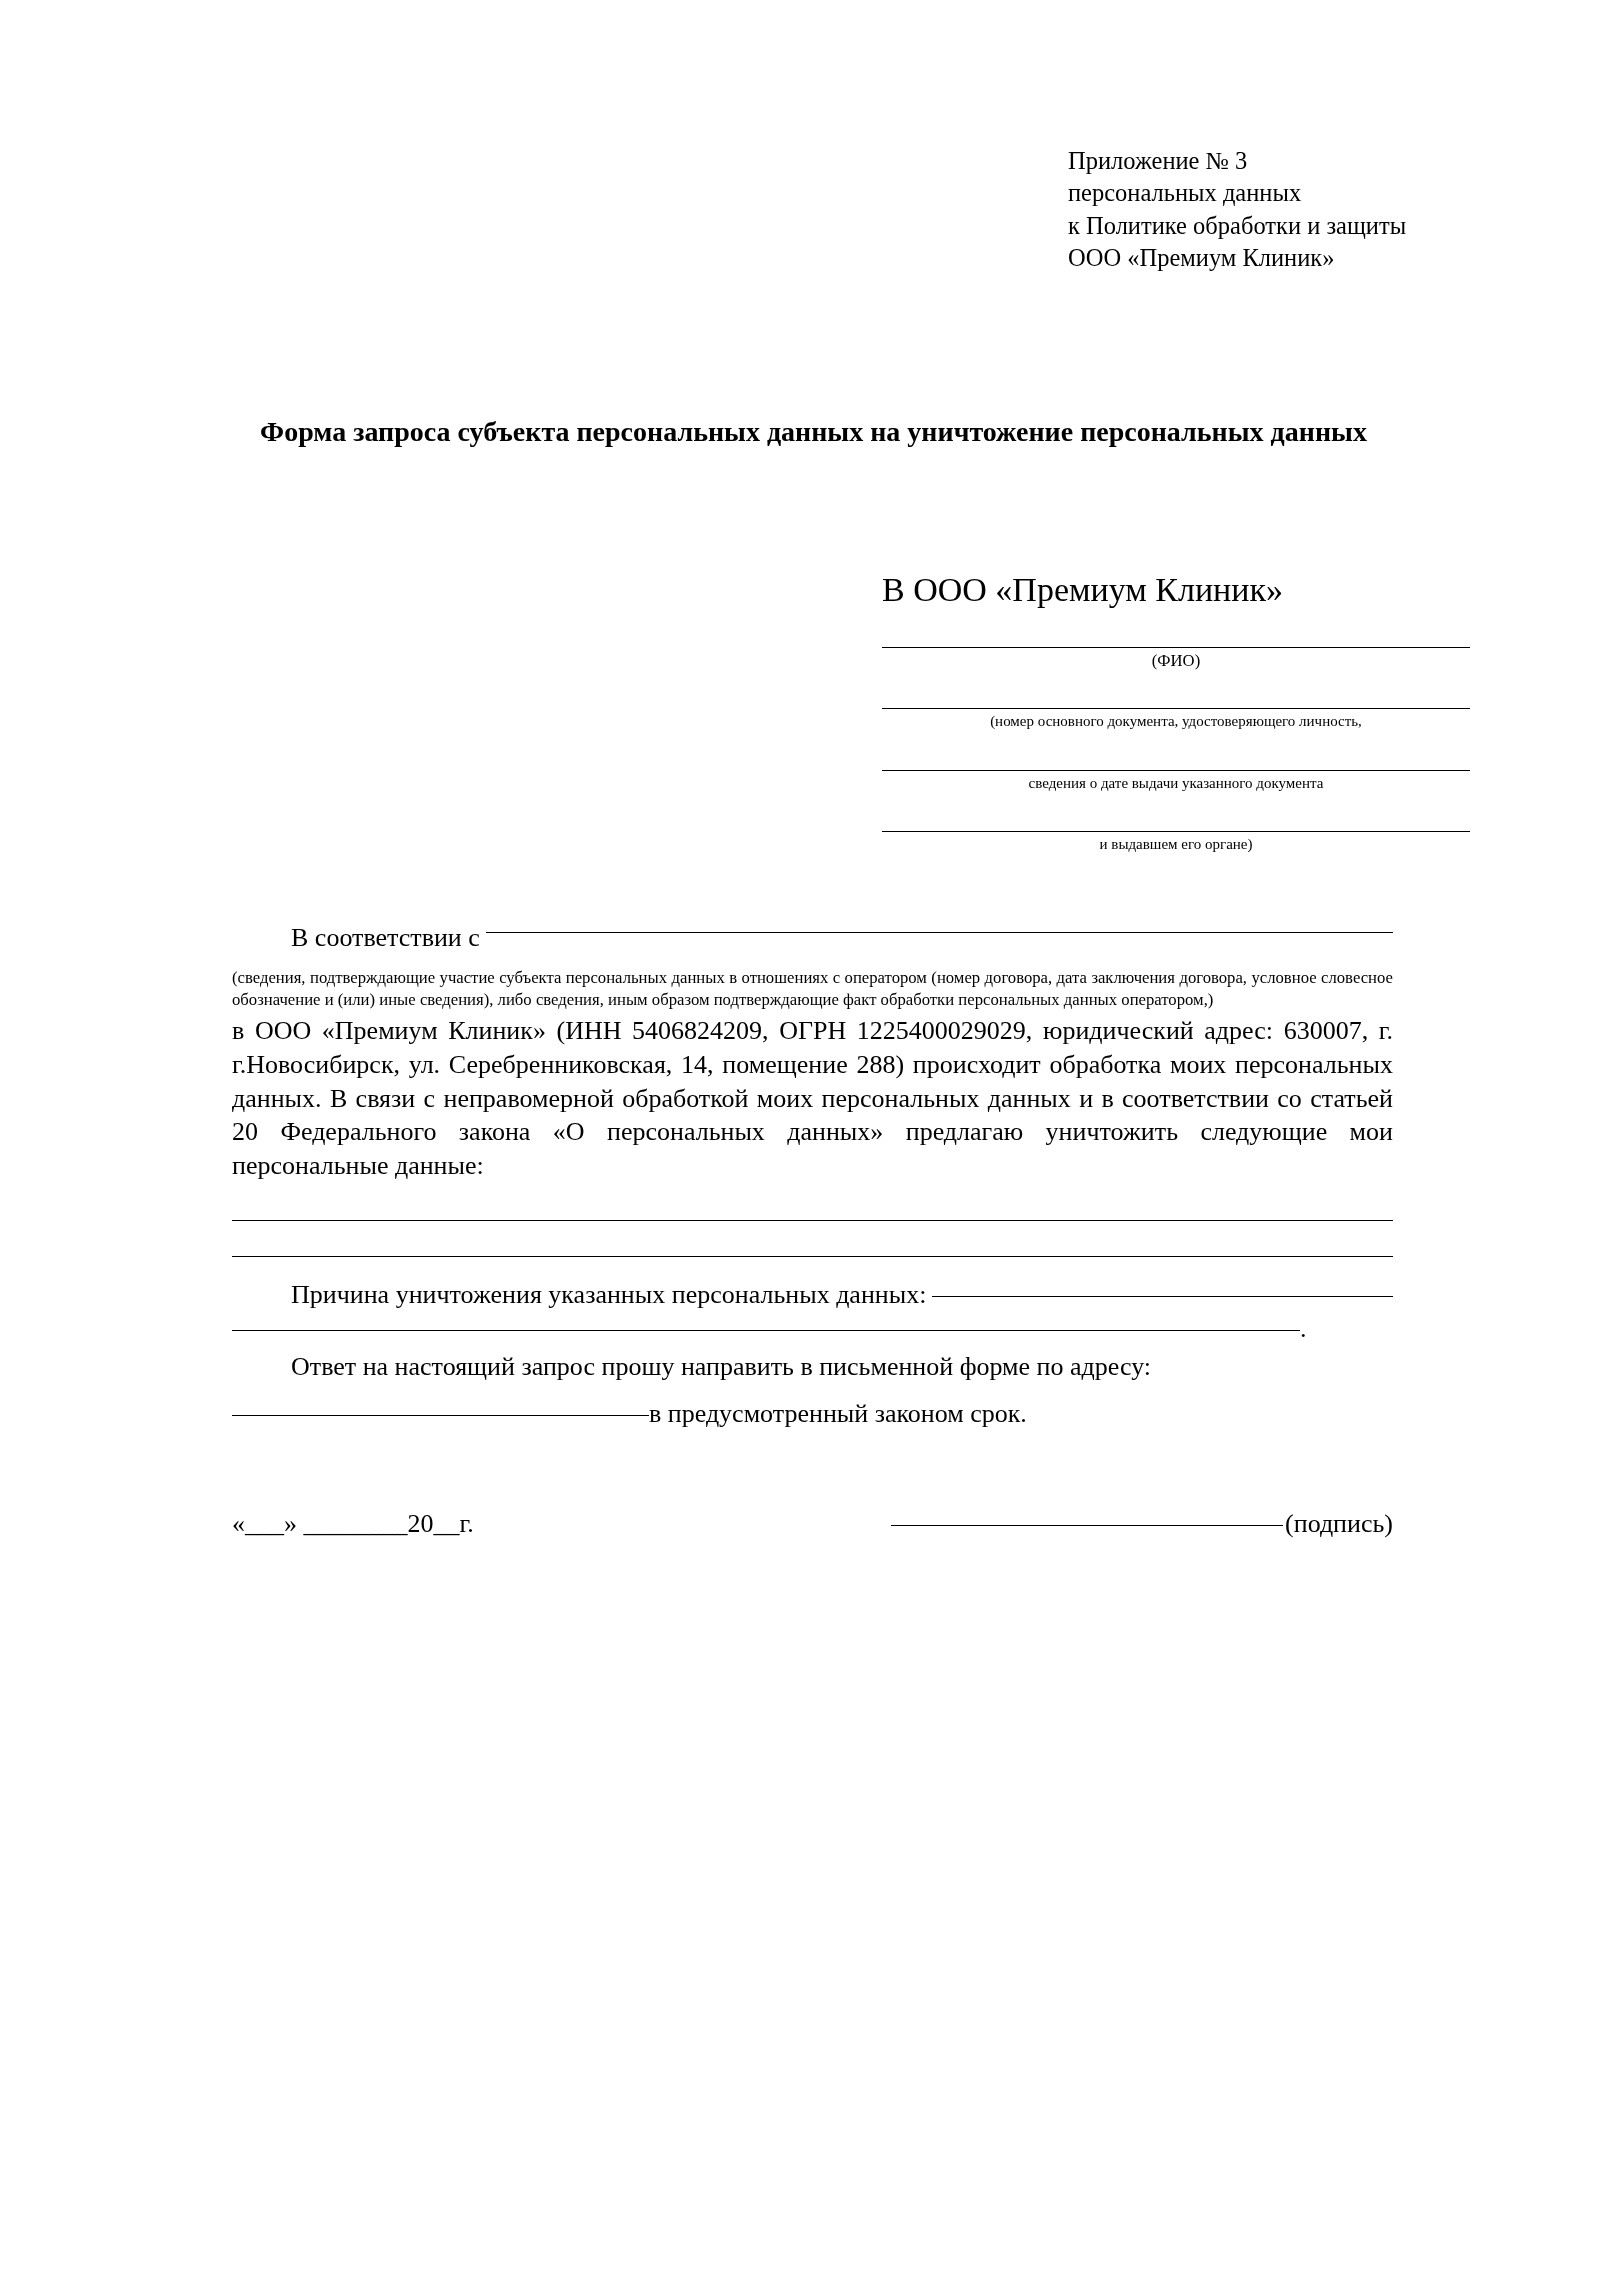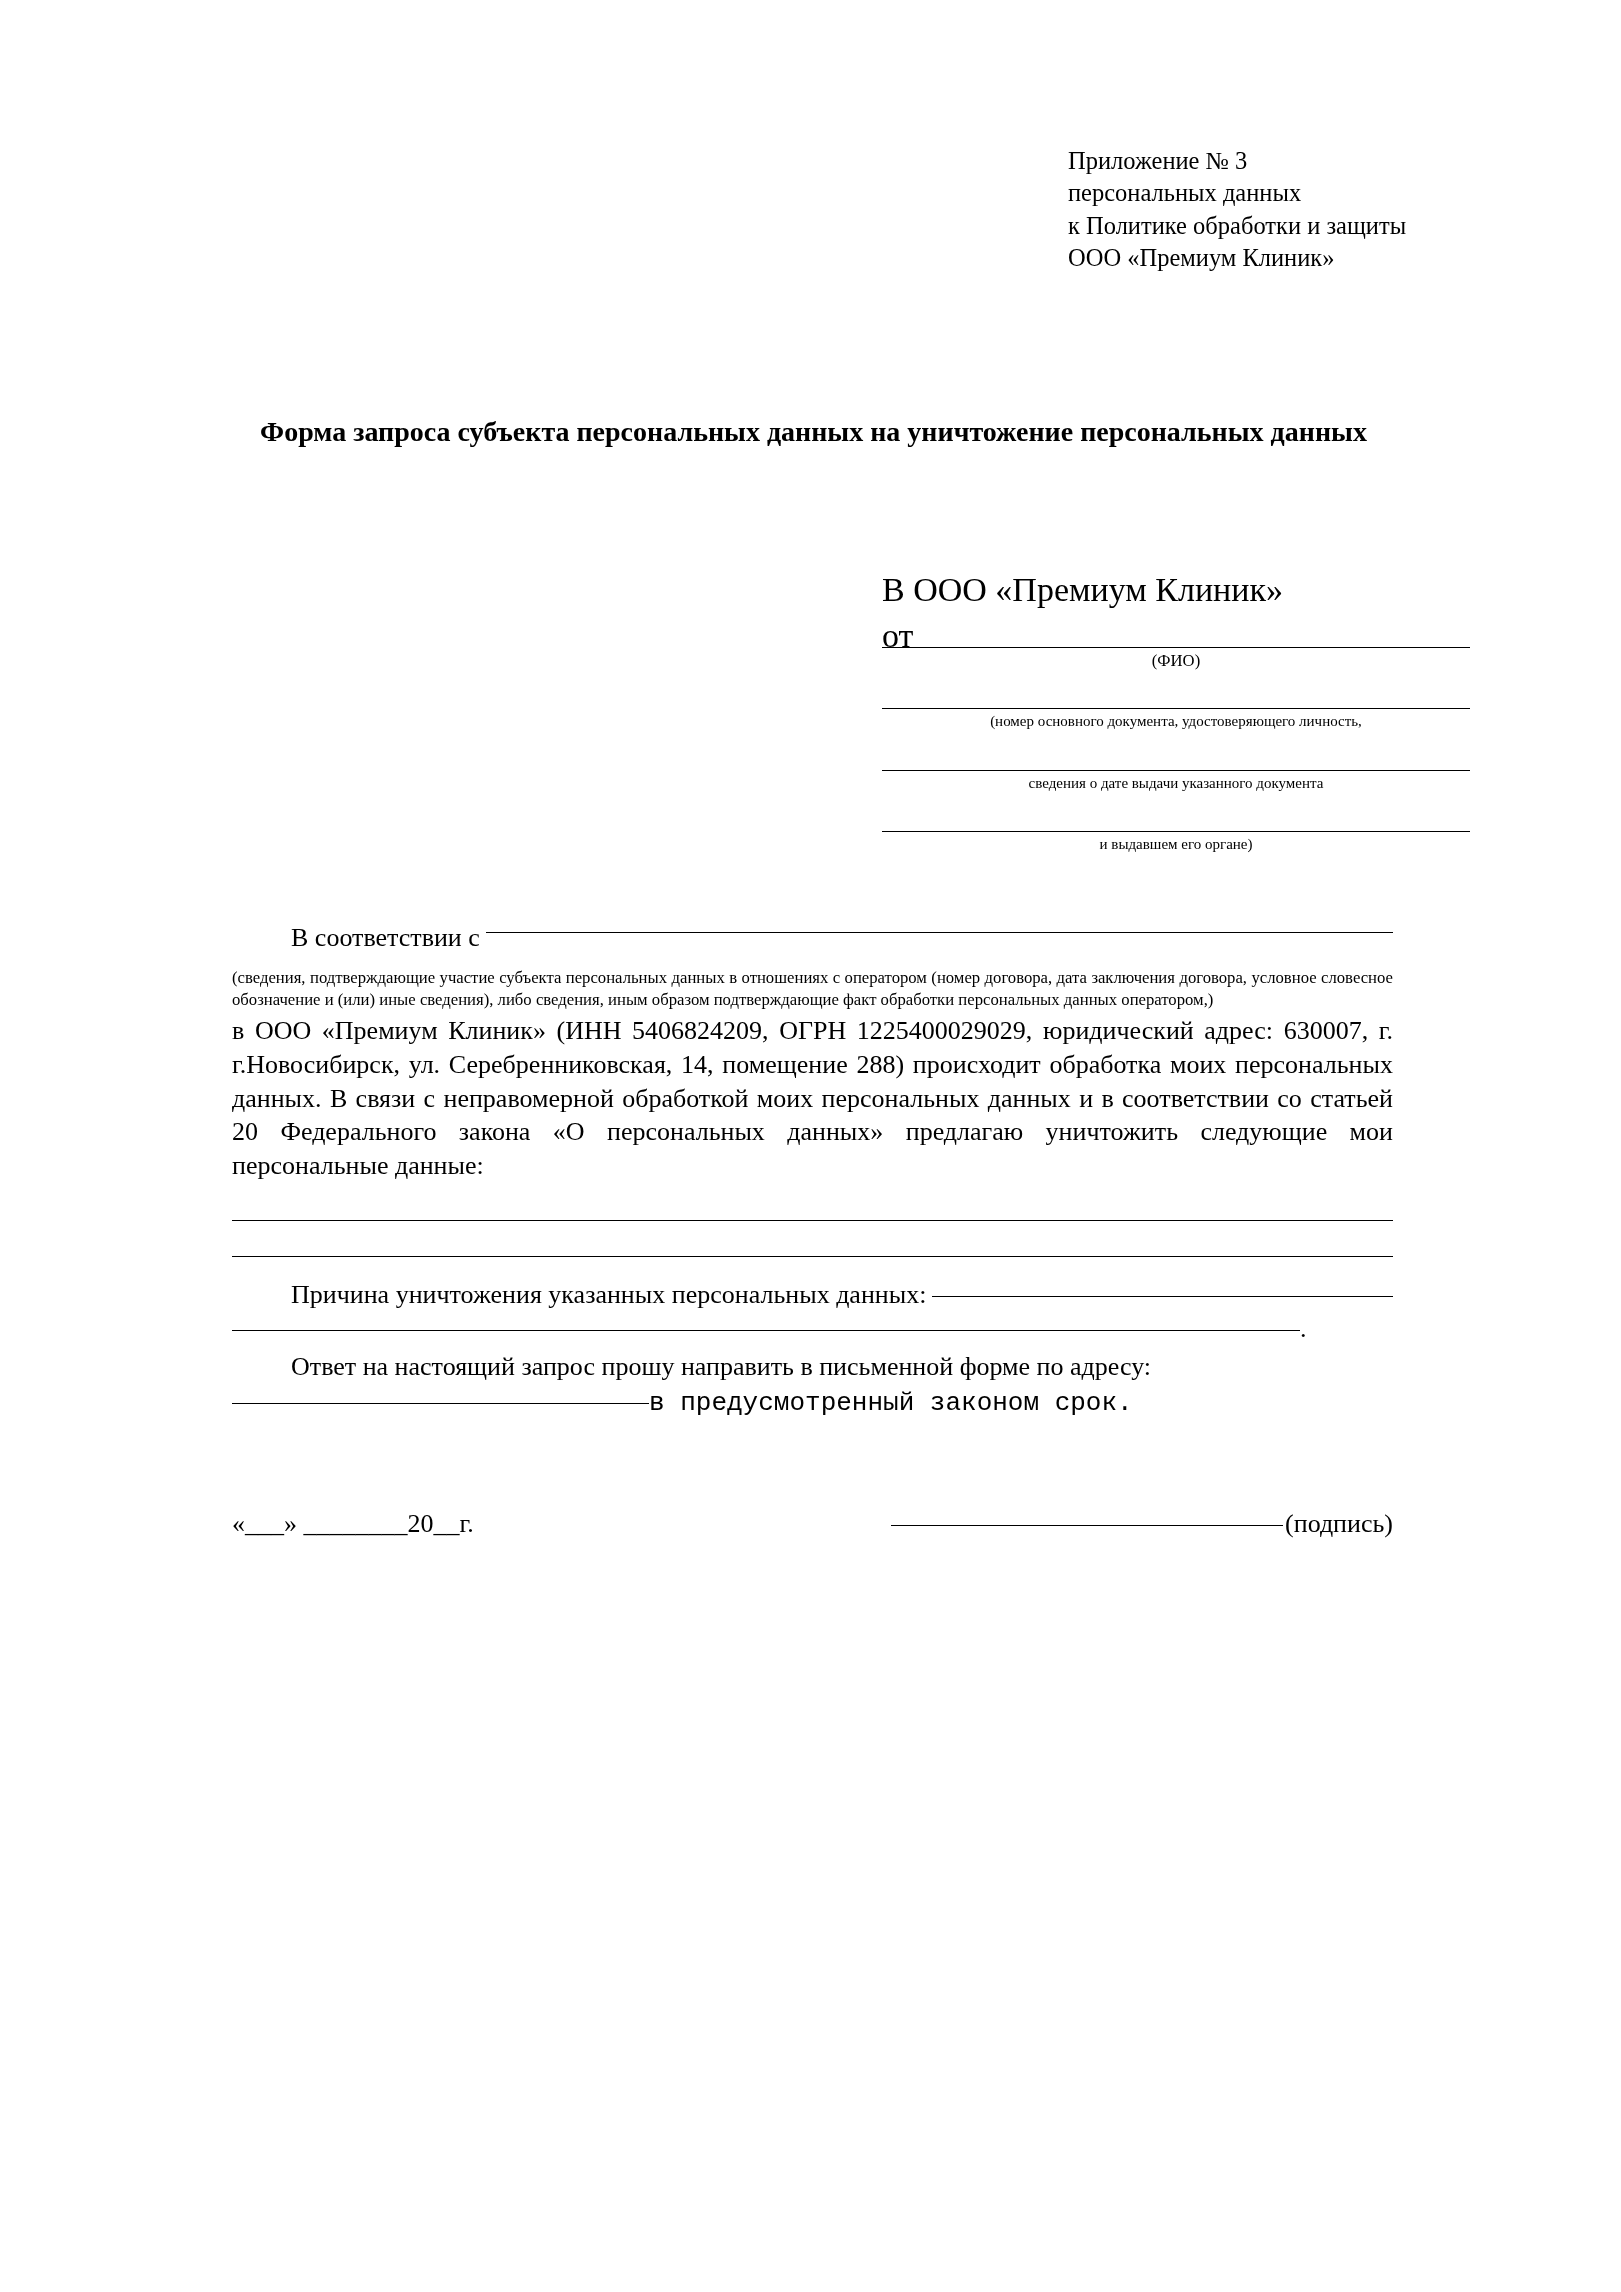--- a/index.html
+++ b/index.html
@@ -146,22 +146,21 @@
   }
 
   .answer-para {
     text-align: justify;
     margin-top: 3.9px;
   }
   .addr-row {
     display: flex;
     align-items: baseline;
     white-space: nowrap;
-    margin-top: 4px;
-    font-family: Liberation Mono, monospace;
+    margin-top: 14px;
   }
   .addr-row .rule-addr {
     width: 417px;
     border-bottom: 1.6px solid #000;
     height: 0;
     position: relative;
     top: -5.9px;
   }
 
   
@@ -204,21 +203,20 @@
     <div>Приложение № 3</div>
     <div>персональных данных</div>
     <div>к Политике обработки и защиты</div>
     <div>ООО «Премиум Клиник»</div>
   </div>
 
   <div class="doc-title">Форма запроса субъекта персональных данных на уничтожение персональных данных</div>
 
   <div class="addressee">
     <div class="to-line">В ООО «Премиум Клиник»</div>
-    <div class="from-line">от</div>
   </div>
 
   <div class="fill-row" style="top: 647px;">
     <div class="fill-line"></div>
     <div class="fill-caption">(ФИО)</div>
   </div>
 
   <div class="fill-row" style="top: 708px;">
     <div class="fill-line"></div>
     <div class="fill-caption small">(номер основного документа, удостоверяющего личность,</div>

